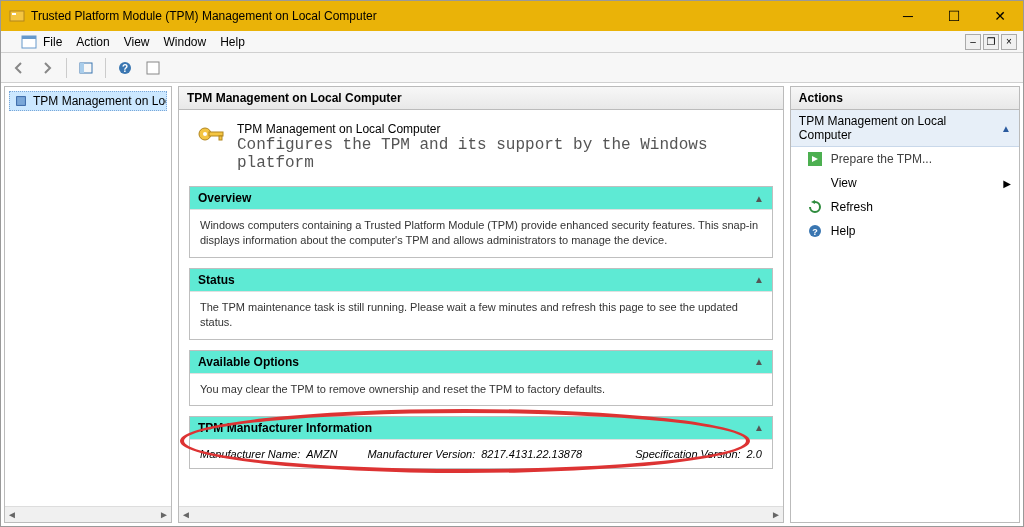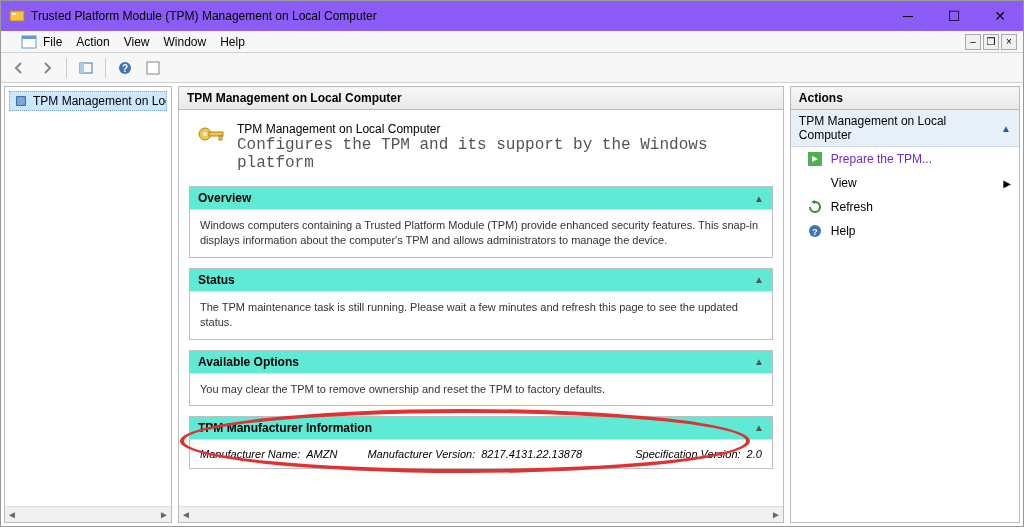--- a/index.html
+++ b/index.html
@@ -1,18 +1,18 @@
 <!DOCTYPE html>
 <html><head>
 <meta charset="utf-8">
 <style>
 * { box-sizing: border-box; margin: 0; padding: 0; }
 body { font-family: "Segoe UI", Tahoma, sans-serif; font-size: 12px; color: #000; background: #fff; }
 .window { width: 1024px; height: 527px; border: 1px solid #999; display: flex; flex-direction: column; background: #fff; }
-.titlebar { height: 30px; display: flex; align-items: center; padding: 0 0 0 8px; background: #8b5cf6; }
+.titlebar { height: 30px; display: flex; align-items: center; padding: 0 0 0 8px; background: #eab308; }
 .titlebar .app-icon { width: 16px; height: 16px; margin-right: 6px; }
 .titlebar .title-text { flex: 1; font-size: 12px; }
 .win-controls { display: flex; }
 .win-controls div { width: 46px; height: 30px; display: flex; align-items: center; justify-content: center; font-size: 14px; font-family: sans-serif; }
 .menubar { height: 22px; display: flex; align-items: center; padding: 0 20px; border-bottom: 1px solid #d0d0d0; background: #f7f7f7; position: relative;}
 .menubar .m-icon { width:16px; height:16px; margin-right:6px;}
 .menubar span.item { margin-right: 14px; }
 .menubar .right-icons { position:absolute; right:6px; display:flex; gap:2px; align-items:center;}
 .menubar .sq{ width:16px; height:16px; border:1px solid #aaa; background:#f0f0f0; font-size:10px; display:flex; align-items:center; justify-content:center;}
 .toolbar { height: 30px; display: flex; align-items: center; padding: 0 6px; gap: 4px; border-bottom: 1px solid #d0d0d0; background: #f7f7f7; }
@@ -34,21 +34,21 @@
 .section { border:1px solid #bfbfbf; }
 .section .sec-head { display:flex; align-items:center; justify-content:space-between; padding:4px 8px; font-weight:bold; font-size:12px; background:#5eead4; border-bottom:1px solid #e0e0e0;}
 .section .sec-head .chev { font-size:10px; color:#555;}
 .section .sec-body { padding:8px 10px; font-size:11px; line-height:1.4; color:#333;}
 .mfr-row { display:flex; gap:30px; font-size:11px; padding:8px 10px;font-style:italic;}
 .mfr-row .pair { display:flex; gap:6px; white-space:nowrap;}
 .actions-list { flex:1; padding:0; overflow:auto; }
 .actions-group-head { background:#e7eff8; padding:4px 8px; font-size:12px; border-bottom:1px solid #c9d8ea; display:flex; justify-content:space-between; align-items:center;}
 .actions-group-head .chev{ color:#2a5a9e; font-size:10px;}
 .action-item { display:flex; align-items:center; gap:8px; padding:4px 8px 4px 16px; font-size:12px; }
-.action-item.disabled { color:#6d28d9;}
+.action-item.disabled { color:#404040;}
 .action-item .ic { width:16px; height:16px; flex:none; display:flex; align-items:center; justify-content:center; font-size:12px;}
 .action-item .arrow{ margin-left:auto; font-size:10px;}
 .scroll-h { height:16px; border-top:1px solid #ddd; background:#f0f0f0; display:flex; align-items:center; justify-content:space-between; padding:0 2px; font-size:10px; color:#666;}
 .annot { position:relative; }
 .ellipse { position:absolute; border:4px solid #d33; border-radius:50%; pointer-events:none;}
 svg{display:block;}
 </style>
 </head>
 <body>
 

